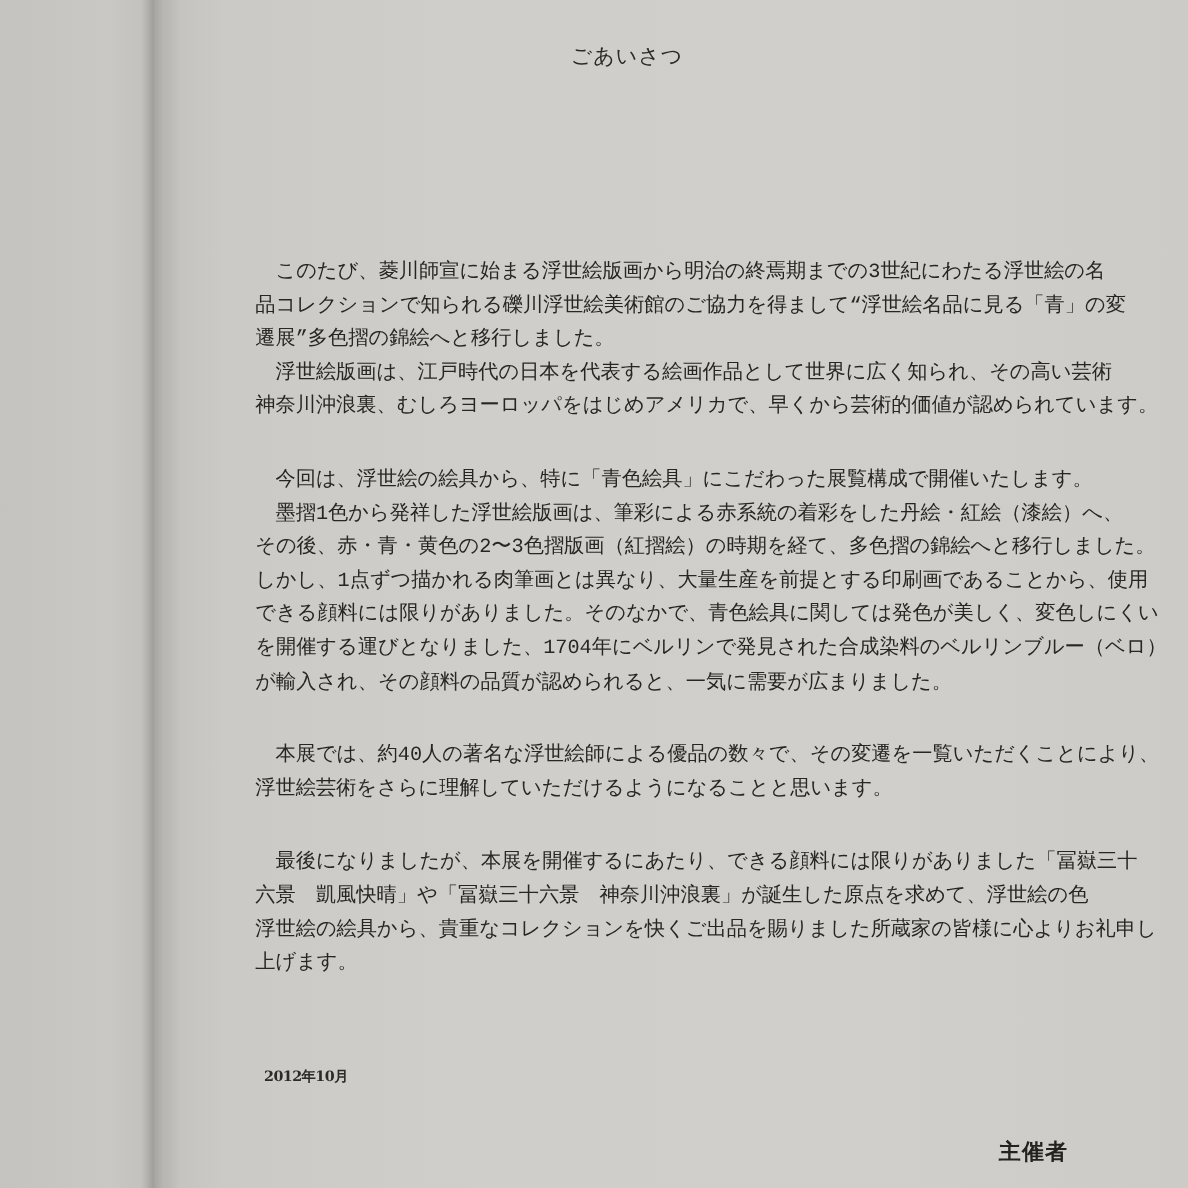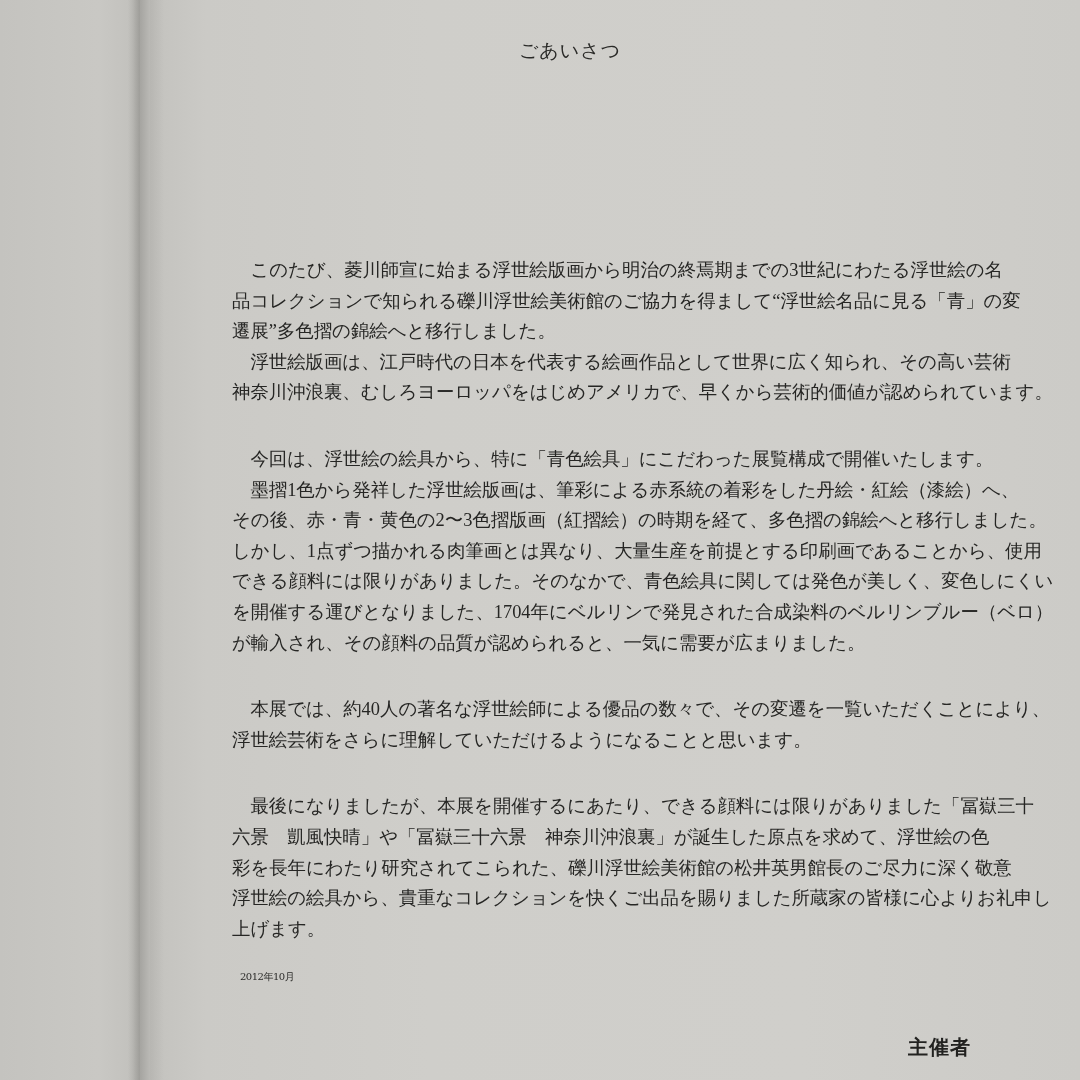--- a/index.html
+++ b/index.html
@@ -45,39 +45,39 @@
       color: #2a2a28;
       letter-spacing: 1px;
       padding-left: 60px;
       box-sizing: border-box;
     }
     .body-text {
       position: absolute;
       left: 232px;
       top: 233px;
       width: 740px;
-      font-family: Liberation Serif, serif;
+      font-family: Liberation Mono, monospace;
       font-size: 18.4px;
       line-height: 30.6px;
       color: #262624;
-      margin-top: 22px;
     }
     .para {
       margin: 0;
       text-indent: 1em;
     }
     .gap { height: 36px; }
     .date {
       position: absolute;
       left: 240px;
       top: 970px;
       font-family: "DejaVu Serif", serif;
-      font-size: 10px;
+      font-size: 13px;
       color: #2a2a28;
       letter-spacing: -0.5px;
+      font-weight: bold;
     }
     .organizer {
       position: absolute;
       left: 908px;
       top: 1034px;
       font-family: "DejaVu Serif", serif;
       font-size: 20px;
       font-weight: bold;
       color: #222220;
       letter-spacing: 1px;
@@ -118,21 +118,20 @@
     </p>
     <div class="gap"></div>
     <p class="para">
       <span class="line">本展では、約40人の著名な浮世絵師による優品の数々で、その変遷を一覧いただくことにより、</span>
       <span class="line" style="margin-left:-1em">浮世絵芸術をさらに理解していただけるようになることと思います。</span>
     </p>
     <div class="gap"></div>
     <p class="para">
       <span class="line">最後になりましたが、本展を開催するにあたり、できる顔料には限りがありました「冨嶽三十</span>
       <span class="line" style="margin-left:-1em">六景　凱風快晴」や「冨嶽三十六景　神奈川沖浪裏」が誕生した原点を求めて、浮世絵の色</span>
-      <span class="line" style="margin-left:-1em">彩を長年にわたり研究されてこられた、礫川浮世絵美術館の松井英男館長のご尽力に深く敬意</span>
       <span class="line" style="margin-left:-1em">浮世絵の絵具から、貴重なコレクションを快くご出品を賜りました所蔵家の皆様に心よりお礼申し</span>
       <span class="line" style="margin-left:-1em">上げます。</span>
     </p>
   </div>
 
   <div class="date">2012年10月</div>
   <div class="organizer">主催者</div>
 </div>
 
 </body></html>

